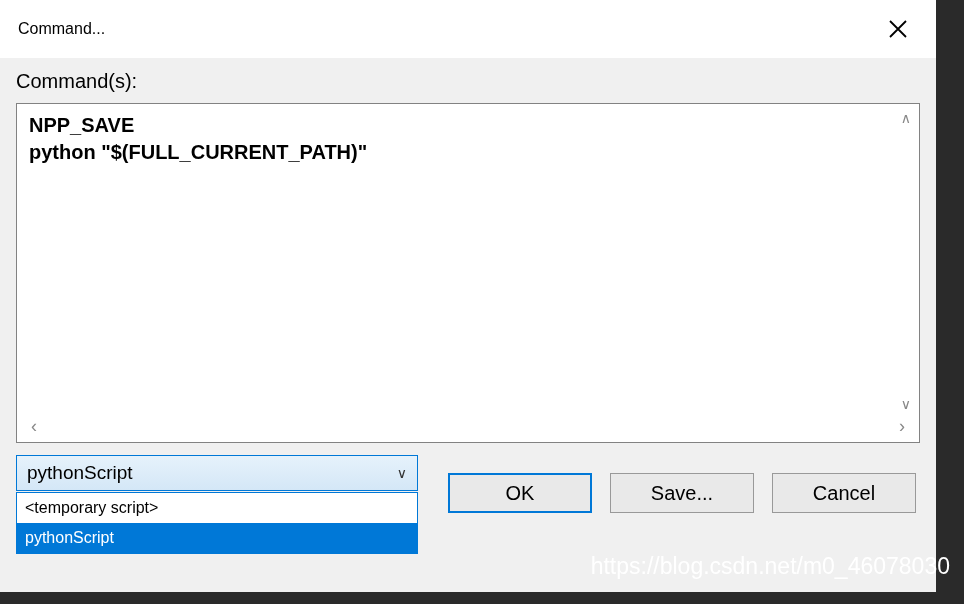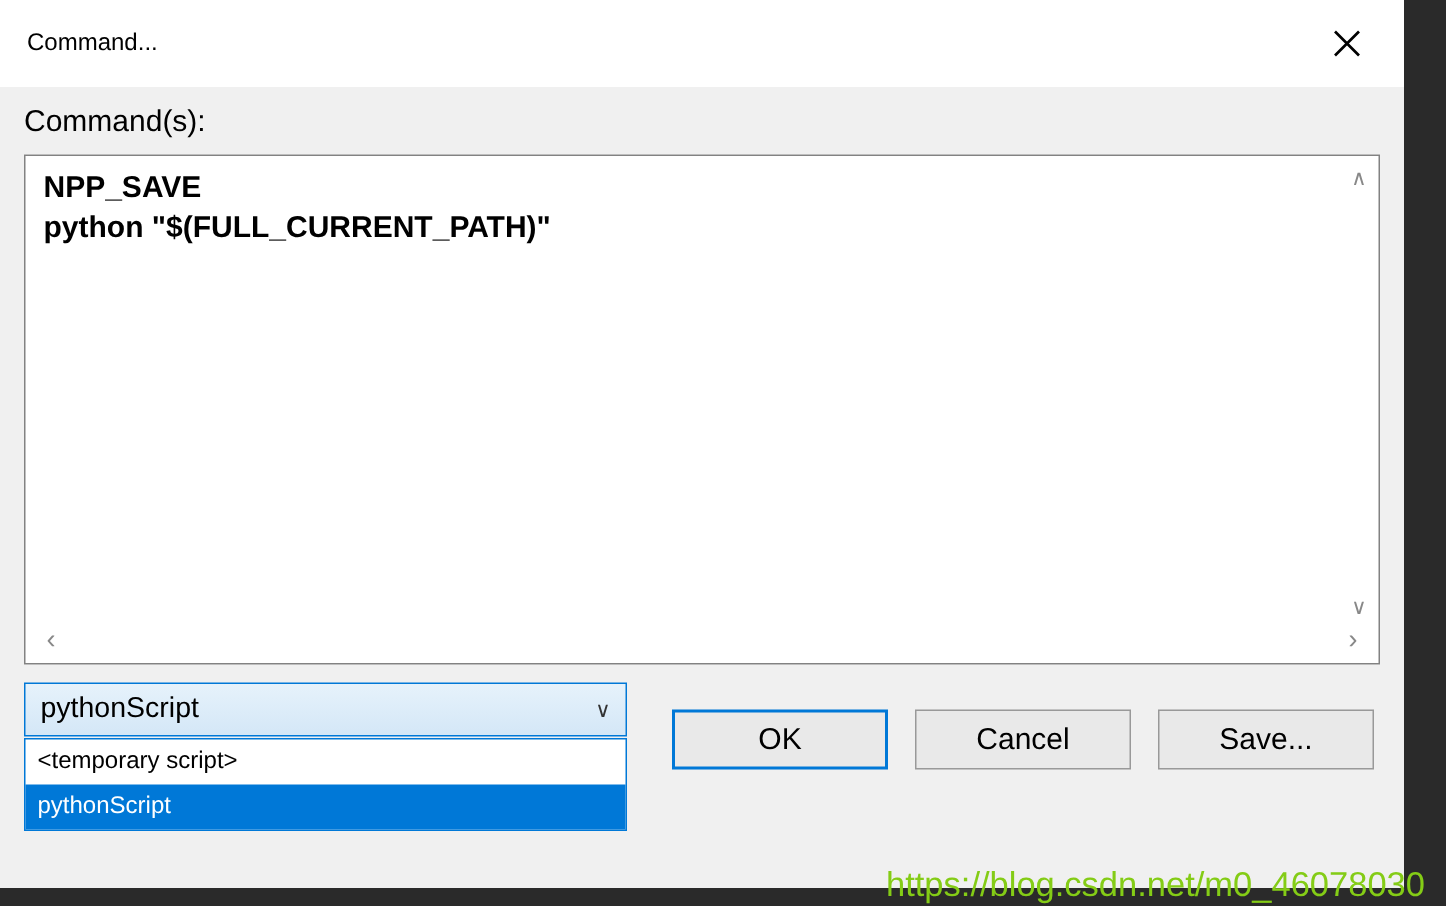--- a/index.html
+++ b/index.html
@@ -160,23 +160,23 @@
       justify-content: center;
       cursor: pointer;
       text-align: right;
     }
     .btn.primary {
       border: 2px solid #0078d7;
       background: #e9e9e9;
     }
     .watermark {
       position: absolute;
-      bottom: 1px;
+      bottom: 24px;
       right: 14px;
-      color: #84cc16;
+      color: #ffffff;
       font-size: 23px;
       font-family: Arial, sans-serif;
     }
   </style>
 </head>
 <body>
 
 <div class="dialog">
   <div class="titlebar">
     <span>Command...</span>
@@ -208,20 +208,20 @@
           <span class="chevron">∨</span>
         </div>
         <div class="dropdown-list">
           <div class="dropdown-item">&lt;temporary script&gt;</div>
           <div class="dropdown-item selected">pythonScript</div>
         </div>
       </div>
 
       <div class="buttons">
         <div class="btn primary">OK</div>
+        <div class="btn">Save...</div>
         <div class="btn">Cancel</div>
-        <div class="btn">Save...</div>
       </div>
     </div>
   </div>
 </div>
 
 <div class="watermark">https://blog.csdn.net/m0_46078030</div>
 
 </body></html>

